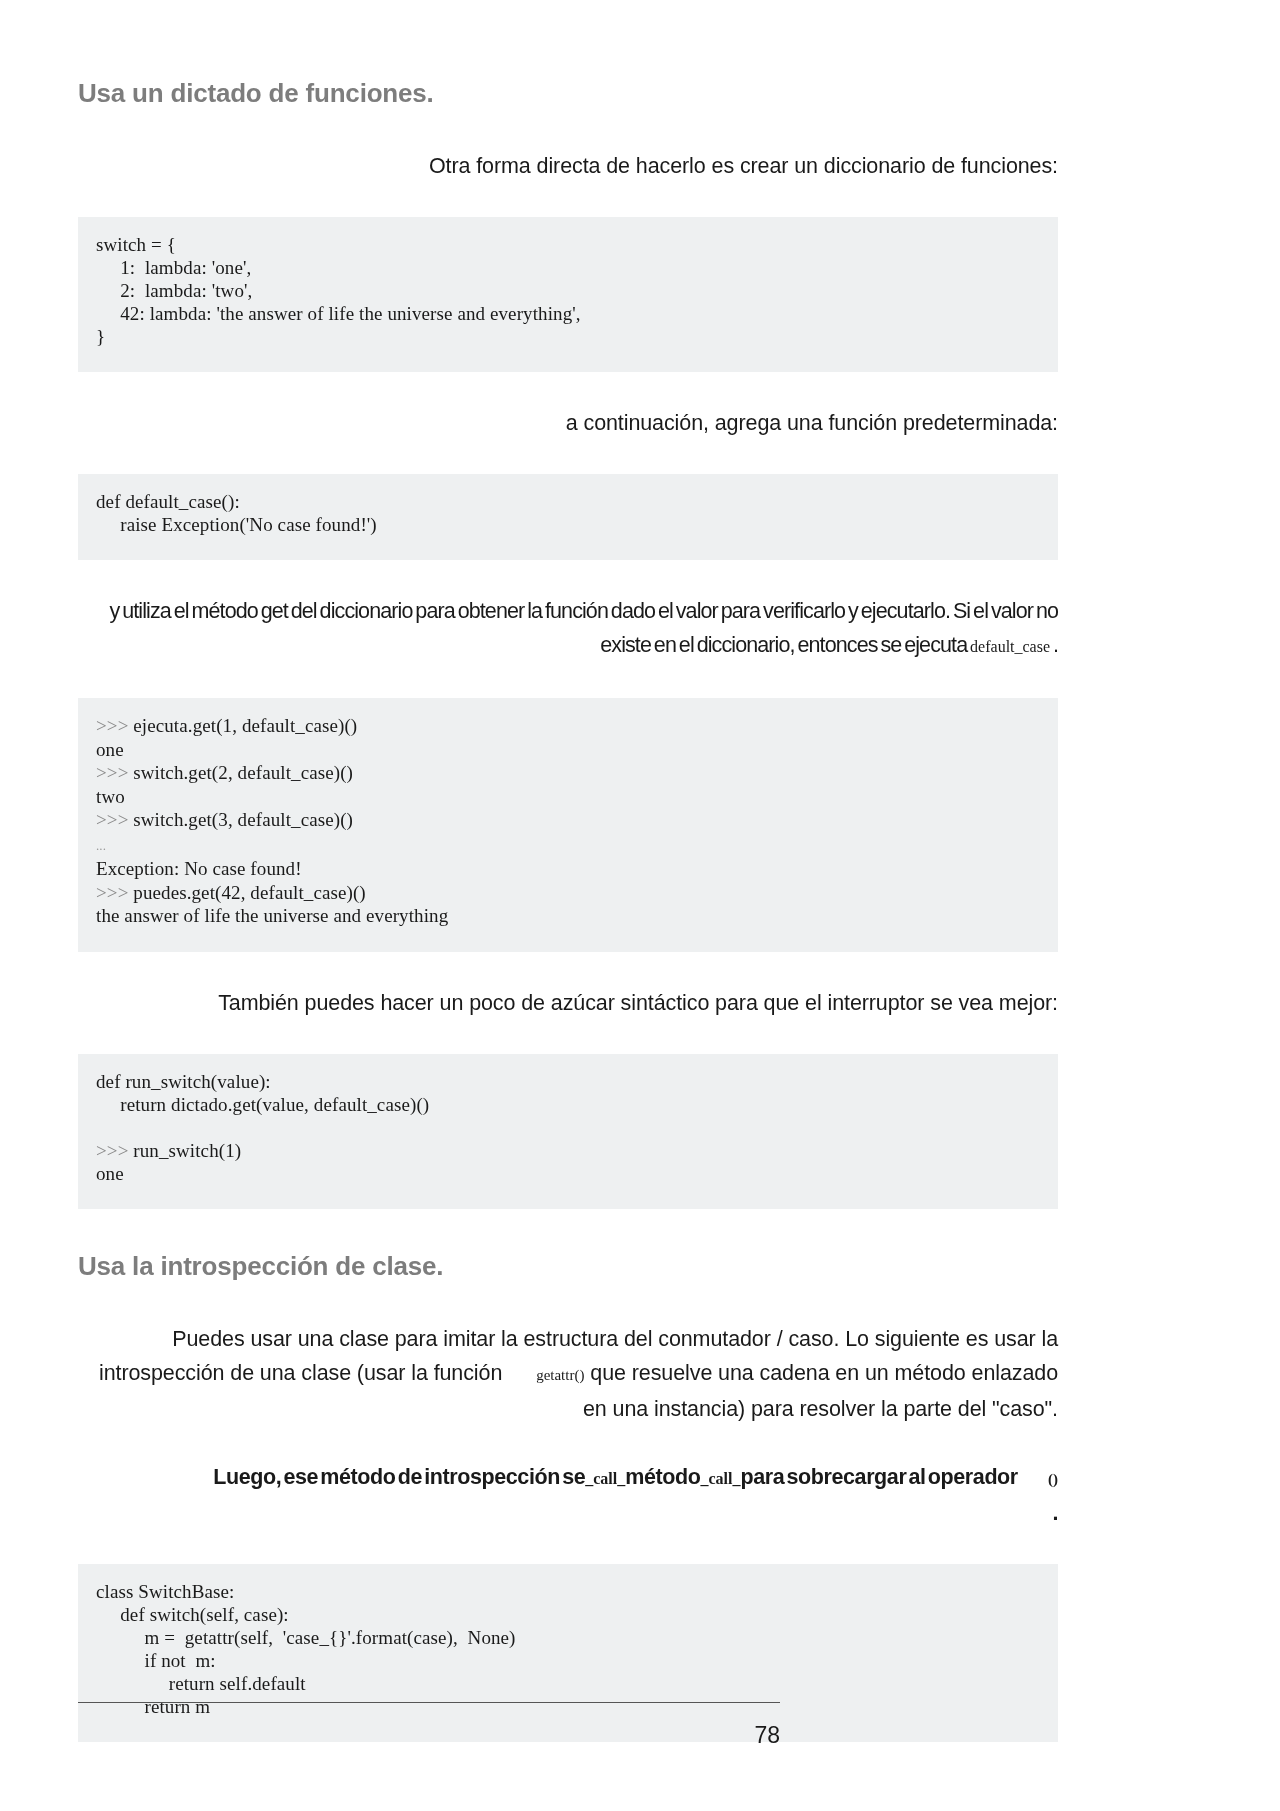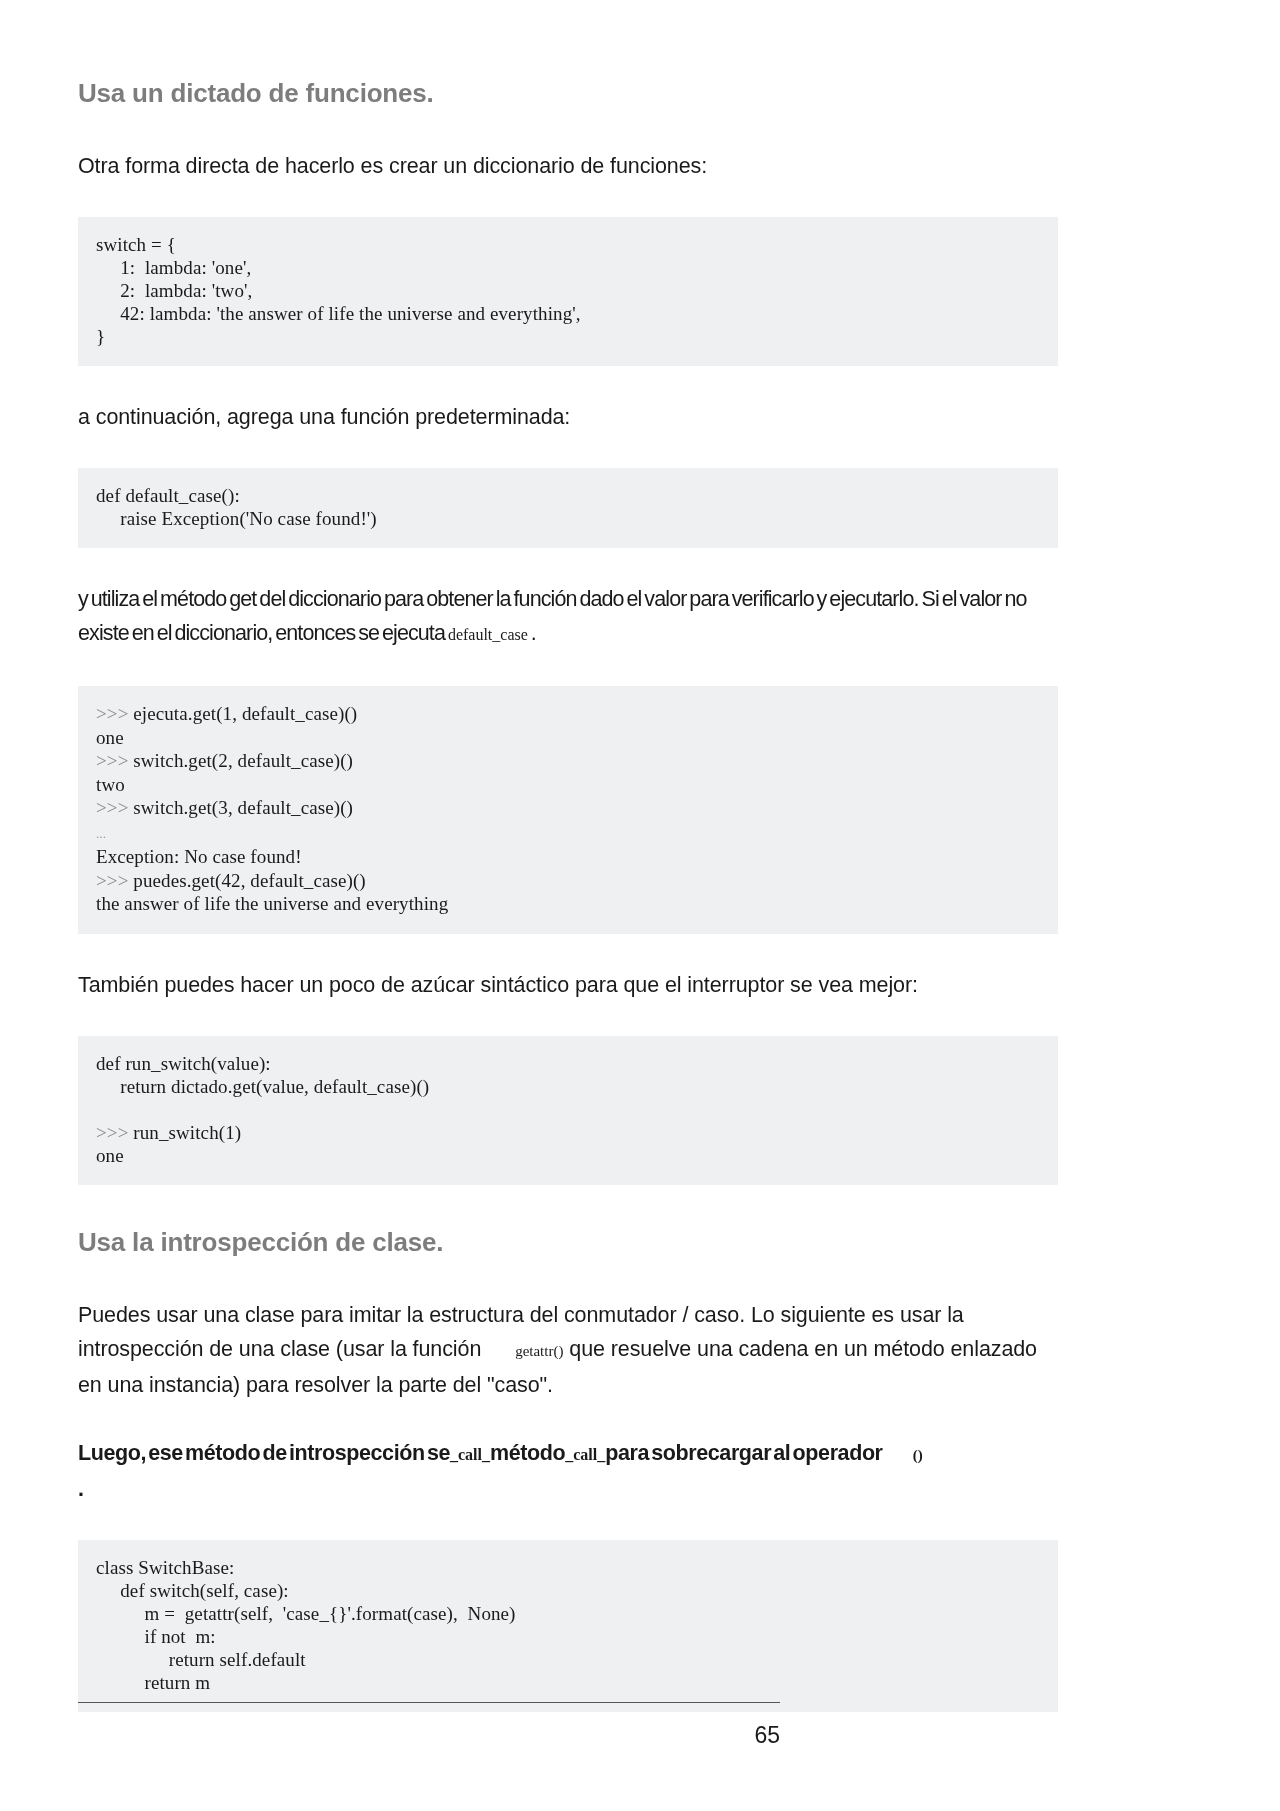--- a/index.html
+++ b/index.html
@@ -37,20 +37,21 @@
   }
   .sp-after-heading { height: 40px; }
 
   p.body-text {
     font-family: "Liberation Sans", sans-serif;
     font-size: 21.5px;
     line-height: 34px;
     color: #1a1a1a;
     margin: 0;
     letter-spacing: -0.1px;
+    text-align: right;
   }
   p.body-text.condensed {
     letter-spacing: -0.9px;
     word-spacing: -2.2px;
   }
   p.body-text.condensed-2 {
     letter-spacing: -0.4px;
     word-spacing: -3.4px;
     font-weight: bold;
   }
@@ -66,21 +67,21 @@
     font-size: 15px;
     color: #1a1a1a;
     letter-spacing: 0;
     word-spacing: 0;
     margin-left: 28px;
   }
 
   pre.code-block {
     background: #eef0f1;
     margin: 0;
-    padding: 16px 18px 18px 18px;
+    padding: 16px 18px 24px 18px;
     font-family: "Liberation Serif", serif;
     font-size: 19px;
     line-height: 23px;
     color: #1a1a1a;
     white-space: pre;
     letter-spacing: 0.1px;
     overflow: hidden;
   }
   pre.code-block.repl { line-height: 23.5px; }
   .prompt { color: #8a8a8a; }
@@ -168,14 +169,14 @@
     <pre class="code-block">class SwitchBase:
      def switch(self, case):
           m =  getattr(self,  'case_{}'.format(case),  None)
           if not  m:
                return self.default
           return m</pre>
 
   </div>
 
   <hr class="footer-rule">
-  <div class="page-number">65</div>
+  <div class="page-number">78</div>
 </div>
 
 </body></html>

